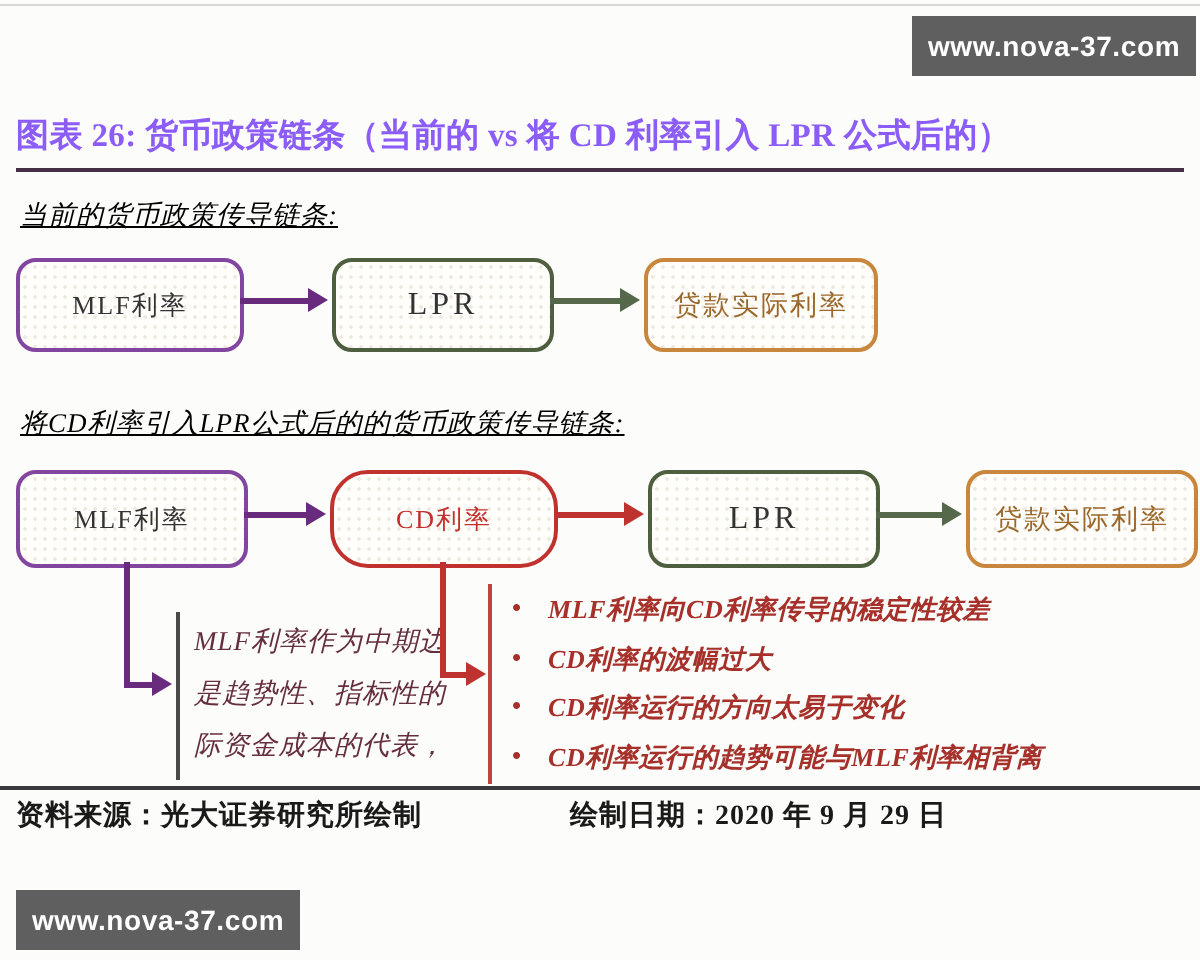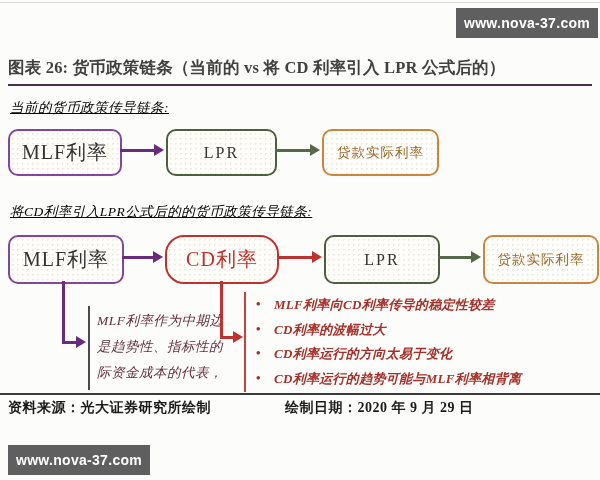--- a/index.html
+++ b/index.html
@@ -12,38 +12,38 @@
   .topline{left:0;top:2px;width:600px;height:1px;background:#d8d8d4;}
   .wm{
     background:#5f5f5f;color:#ffffff;display:flex;align-items:center;justify-content:center;
     font-size:14px;font-weight:bold;letter-spacing:0.3px;
     font-family:"Liberation Sans","DejaVu Sans",sans-serif;
   }
   .wm-top{left:456px;top:8px;width:142px;height:30px;}
   .wm-bottom{left:8px;top:445px;width:142px;height:30px;}
   .title{
     left:8px;top:57px;width:586px;
-    font-size:16.5px;font-weight:bold;color:#404040;letter-spacing:0.2px;
+    font-size:16.5px;font-weight:bold;color:#8b5cf6;letter-spacing:0.2px;
     font-family:"Liberation Serif","DejaVu Serif",serif;
   }
   .title-rule{left:8px;top:84px;width:584px;height:2px;background:#473046;}
   .sec-heading{
     font-size:13.5px;font-weight:normal;font-style:italic;color:#000000;
     text-decoration:underline;letter-spacing:0.5px;
     font-family:"Liberation Serif","DejaVu Serif",serif;
   }
   .sec1-heading{left:10px;top:99px;}
   .sec2-heading{left:10px;top:203px;}
   .box{
     border:2px solid;border-radius:10px;
     display:flex;align-items:center;justify-content:center;
     background-color:#fffefb;
     background-image:radial-gradient(rgba(195,185,160,0.28) 1px, transparent 1px);
     background-size:5px 5px;
-    font-size:20px;font-weight:500;color:#333333;letter-spacing:1px;
+    font-size:13px;font-weight:500;color:#333333;letter-spacing:1px;
     font-family:"Liberation Serif","DejaVu Serif",serif;
   }
   .b-purple{border-color:#8246a0;}
   .b-green{border-color:#4d5f3e;justify-content:center;}
   .b-orange{border-color:#c8873c;color:#9a682b;}
   .b-red{border-color:#c0322e;color:#c2302c;border-radius:19px;}
   
   .r1{top:129px;height:43px;}
   .r1-mlf{left:8px;width:110px;}
   .r1-lpr{left:166px;width:107px;font-size:16px;letter-spacing:2px;}

